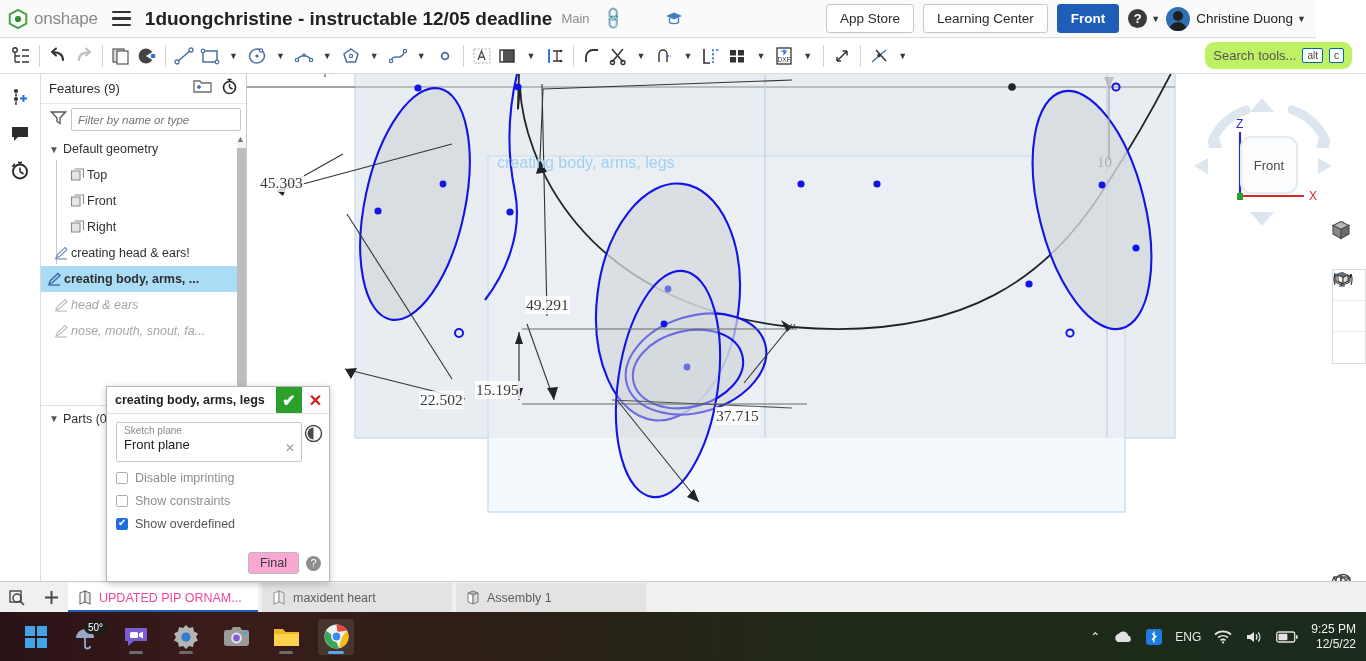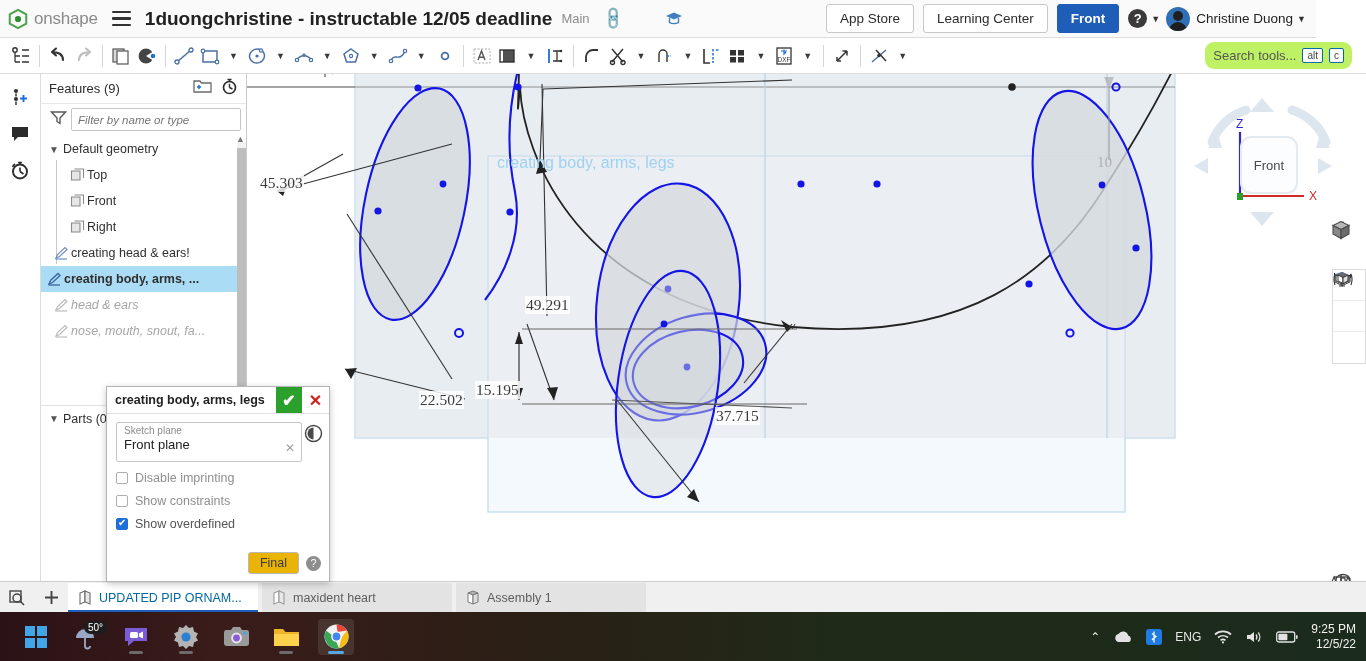--- a/index.html
+++ b/index.html
@@ -181,21 +181,21 @@
     content: "✔"; position: absolute; left: 1px; top: -2px; font-size: 10px; color: #fff;
   }
   .chk-lbl { color: #555; }
   .chk-lbl.dim { color: #8f8f8f; }
   .dlg-foot {
     position: absolute; left: 0; bottom: 7px; width: 100%; display: flex;
     align-items: center; justify-content: flex-end; padding-right: 8px;
   }
   .final-btn {
     border: 1px solid #b9b9b9; border-radius: 3px; font-size: 12.5px; color: #3a3a3a;
-    padding: 3px 11px; background: #eab308; cursor: pointer; margin-right: 7px;
+    padding: 3px 11px; background: #f9a8d4; cursor: pointer; margin-right: 7px;
   }
   .q-circle {
     width: 15px; height: 15px; border-radius: 50%; background: #8d8d8d; color: #fff;
     font-size: 11px; display: flex; align-items: center; justify-content: center;
     cursor: pointer;
   }
 
   
   .canvas {
     position: absolute; left: 247px; top: 74px; width: 1119px; height: 507px;
@@ -247,21 +247,21 @@
   }
   .tab-tool {
     width: 34px; height: 30px; display: flex; align-items: center; justify-content: center;
     cursor: pointer;
   }
   .tab {
     height: 29px; min-width: 190px; max-width: 205px; background: #e3e3e3;
     display: flex; align-items: center; padding: 0 10px; margin-right: 4px;
     font-size: 12.5px; color: #5d5d5d; cursor: pointer; position: relative;
   }
-  .tab.active { background: #fff; color: #0369a1; }
+  .tab.active { background: #fff; color: #ec4899; }
   .tab.active::after {
     content: ""; position: absolute; left: 0; bottom: 0; width: 100%; height: 2.5px;
     background: #1e5eb8;
   }
   .tab .tico { margin-right: 6px; display: flex; }
   .tab .tlabel { white-space: nowrap; overflow: hidden; text-overflow: ellipsis; }
 
   
   .taskbar {
     position: absolute; left: 0; top: 612px; width: 1366px; height: 49px;

